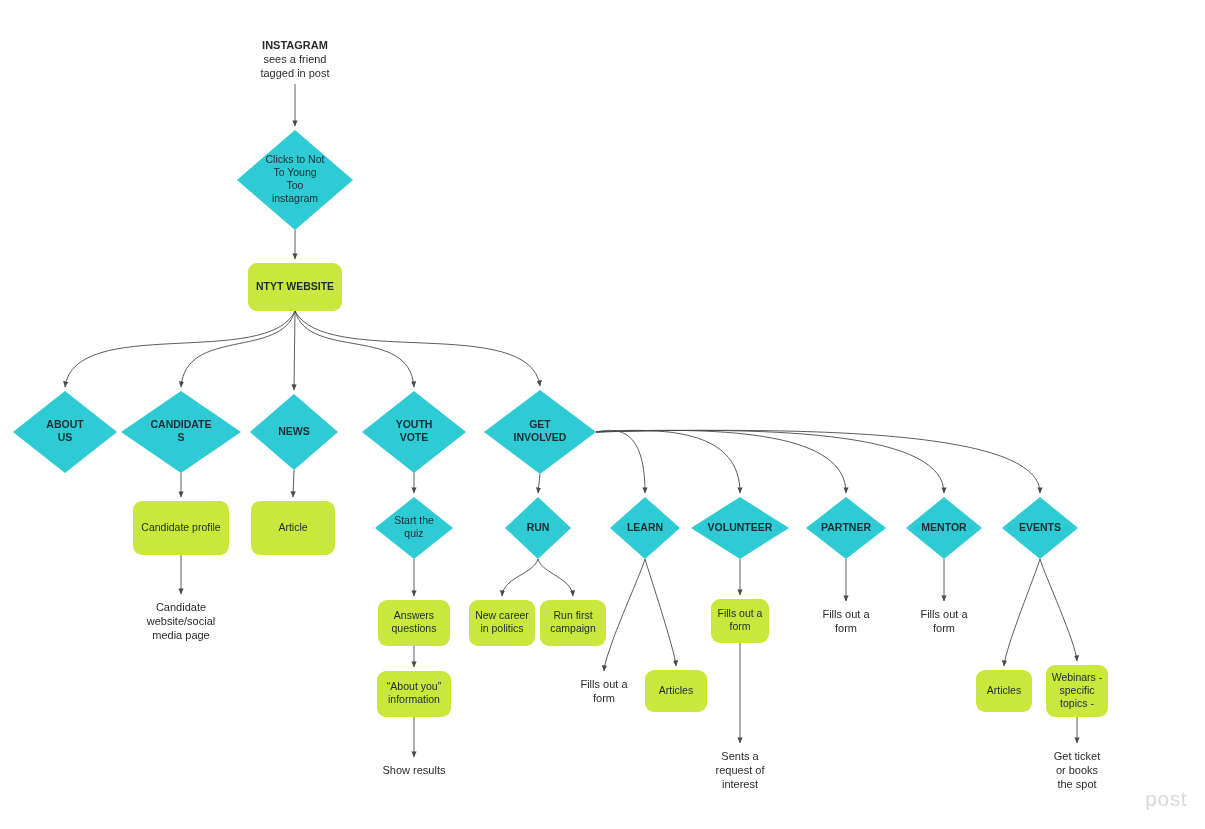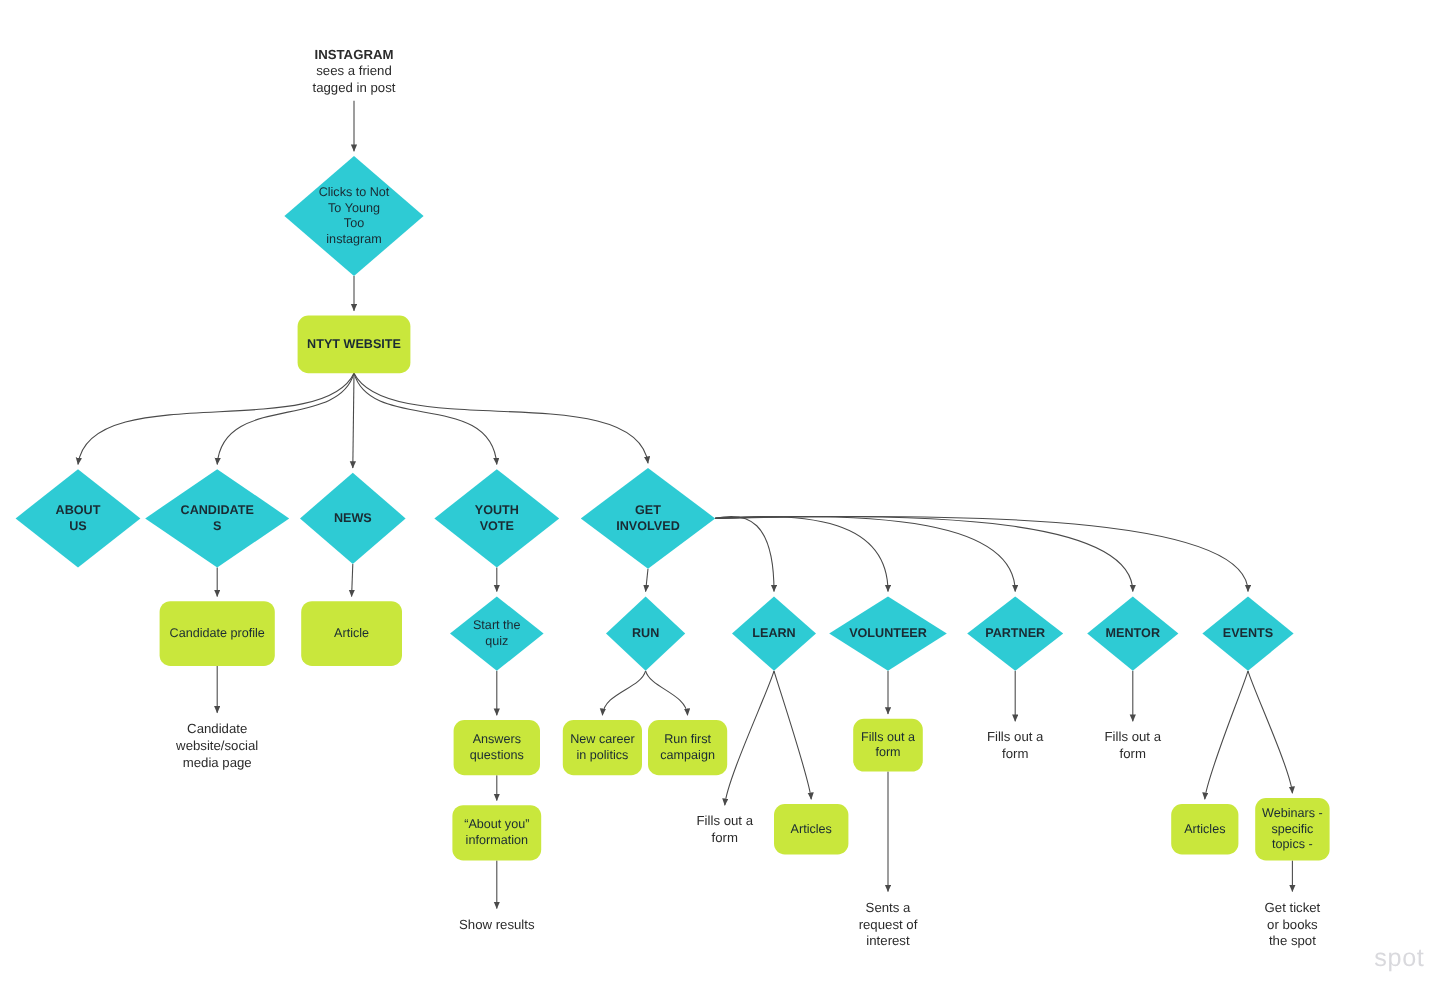--- a/index.html
+++ b/index.html
@@ -217,14 +217,14 @@
           <text x="740" y="771" text-anchor="middle" dominant-baseline="middle" font-size="11" font-family="&quot;Liberation Sans&quot;, sans-serif" fill="#2b2b2b">request of</text>
           <text x="740" y="785" text-anchor="middle" dominant-baseline="middle" font-size="11" font-family="&quot;Liberation Sans&quot;, sans-serif" fill="#2b2b2b">interest</text>
         </g>
         <g>
           <text x="1077" y="757" text-anchor="middle" dominant-baseline="middle" font-size="11" font-family="&quot;Liberation Sans&quot;, sans-serif" fill="#2b2b2b">Get ticket</text>
           <text x="1077" y="771" text-anchor="middle" dominant-baseline="middle" font-size="11" font-family="&quot;Liberation Sans&quot;, sans-serif" fill="#2b2b2b">or books</text>
           <text x="1077" y="785" text-anchor="middle" dominant-baseline="middle" font-size="11" font-family="&quot;Liberation Sans&quot;, sans-serif" fill="#2b2b2b">the spot</text>
         </g>
       </g>
   </svg>
-  <div class="watermark">spot</div>
+  <div class="watermark">post</div>
 </div>
 
 </body></html>

